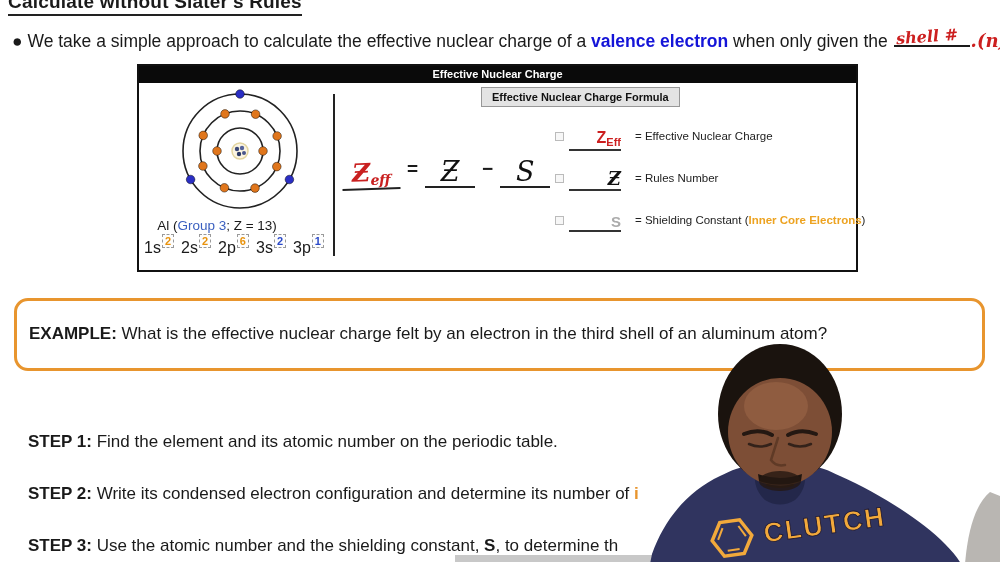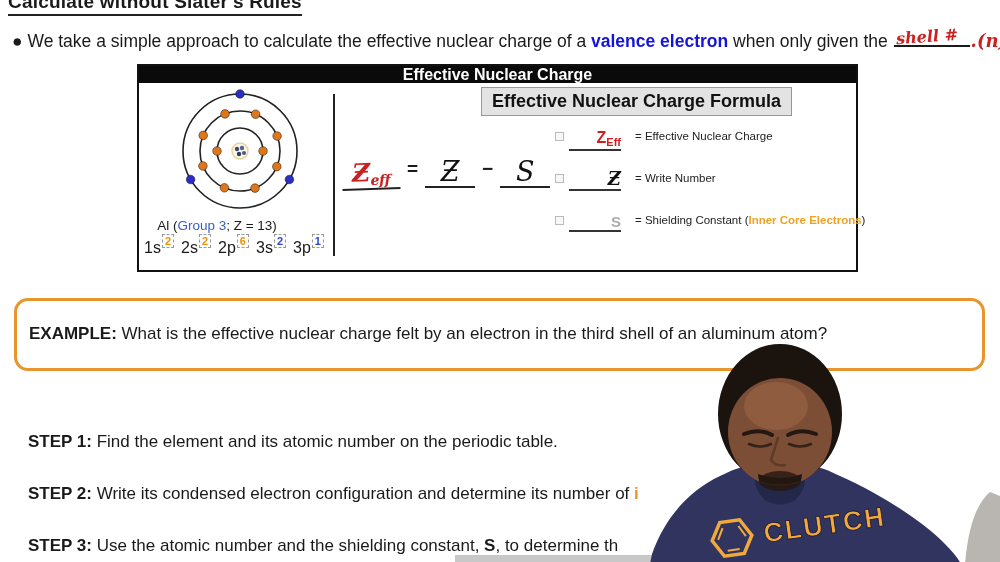--- a/index.html
+++ b/index.html
@@ -18,21 +18,21 @@
   .hand-red{position:absolute;left:2px;bottom:-1px;color:#cc1f1f;
             font-family:"DejaVu Serif",serif;font-style:italic;font-weight:bold;
             font-size:16px;transform:rotate(-4deg);white-space:nowrap;}
   .hand-suffix{color:#cc1f1f;font-family:"DejaVu Serif",serif;font-style:italic;
                font-weight:bold;font-size:18px;}
 
   
   .concept{position:absolute;left:137px;top:64px;width:717px;height:204px;
            border:2px solid #111;background:#fff;}
   .concept-header{height:17px;background:#0a0a0a;color:#fff;font-weight:bold;
-                  font-size:16px;text-align:center;line-height:17px;}
+                  font-size:11px;text-align:center;line-height:17px;}
   .divider{position:absolute;left:194px;top:28px;width:2px;height:162px;background:#222;}
 
   .bohr{position:absolute;left:6px;top:20px;}
   .element-label{position:absolute;left:0;top:152px;width:156px;text-align:center;font-size:13.5px;}
   .element-label .grp{color:#3a5fbf;}
   .config-row{position:absolute;left:5px;top:173px;width:192px;text-align:left;font-size:16px;white-space:nowrap;}
   .cfg-item{margin-right:7px;}
   .cfg-sup{position:relative;top:-8px;font-size:11px;font-weight:bold;
            border:1px dashed #9a9a9a;padding:0 2px;margin-left:1px;background:#fdfdfd;}
 
@@ -40,21 +40,21 @@
   .equation{position:absolute;left:203px;top:92px;white-space:nowrap;font-size:24px;}
   .eq-blank{display:inline-block;border-bottom:2px solid #222;text-align:center;
             font-family:"DejaVu Serif",serif;font-style:italic;line-height:1.05;}
   .eq-lhs{width:58px;color:#c92020;font-weight:bold;transform:rotate(-2deg);font-size:25px;}
   .eq-lhs .sub{font-size:14px;vertical-align:-4px;letter-spacing:-.5px;}
   .eq-op{font-size:19px;font-weight:bold;margin:0 7px;vertical-align:6px;font-family:"Liberation Sans",sans-serif;}
   .eq-term{width:50px;font-size:27px;color:#111;}
 
   
   .formula-title{position:absolute;left:342px;top:21px;background:#e3e3e3;border:1px solid #979797;
-                 padding:3px 10px;font-size:18px;font-weight:bold;color:#111;}
+                 padding:3px 10px;font-size:11px;font-weight:bold;color:#111;}
   .legend{position:absolute;left:416px;top:60px;}
   .legend-row{position:relative;height:42px;white-space:nowrap;}
   .chk{display:inline-block;width:7px;height:7px;border:1px solid #bbb;background:#f7f7f7;
        vertical-align:-1px;margin-right:5px;}
   .sym-blank{display:inline-block;width:52px;border-bottom:2px solid #333;text-align:right;
              line-height:1;padding-bottom:1px;vertical-align:-3px;}
   .sym-red{color:#cc1f1f;font-weight:bold;font-size:16px;}
   .sym-red .sub{font-size:11px;vertical-align:-3px;}
   .sym-hand{font-family:"DejaVu Serif",serif;font-style:italic;font-size:18px;color:#111;font-weight:bold;}
   .sym-gray{color:#ababab;font-weight:bold;font-size:15px;}
@@ -134,21 +134,21 @@
       <span class="eq-blank eq-lhs"><span>Ƶ</span><span class="sub">eff</span></span><span class="eq-op">=</span><span class="eq-blank eq-term">Ƶ</span><span class="eq-op">−</span><span class="eq-blank eq-term">S</span>
     </div>
 
     <div class="formula-title">Effective Nuclear Charge Formula</div>
 
     <div class="legend">
       <div class="legend-row">
         <span class="chk"></span><span class="sym-blank sym-red"><span>Z</span><span class="sub">Eff</span></span><span class="legend-def">= Effective Nuclear Charge</span>
       </div>
       <div class="legend-row">
-        <span class="chk"></span><span class="sym-blank sym-hand">Ƶ</span><span class="legend-def">= Write Number</span>
+        <span class="chk"></span><span class="sym-blank sym-hand">Ƶ</span><span class="legend-def">= Rules Number</span>
       </div>
       <div class="legend-row">
         <span class="chk"></span><span class="sym-blank sym-gray">S</span><span class="legend-def"><span>= Shielding Constant (</span><span class="em">Inner Core Electrons</span><span>)</span></span>
       </div>
     </div>
   </div>
 
   <div class="example">
     <div class="example-text">
       <b>EXAMPLE:</b><span> What is the effective nuclear charge felt by an electron in the third shell of an aluminum atom?</span>

